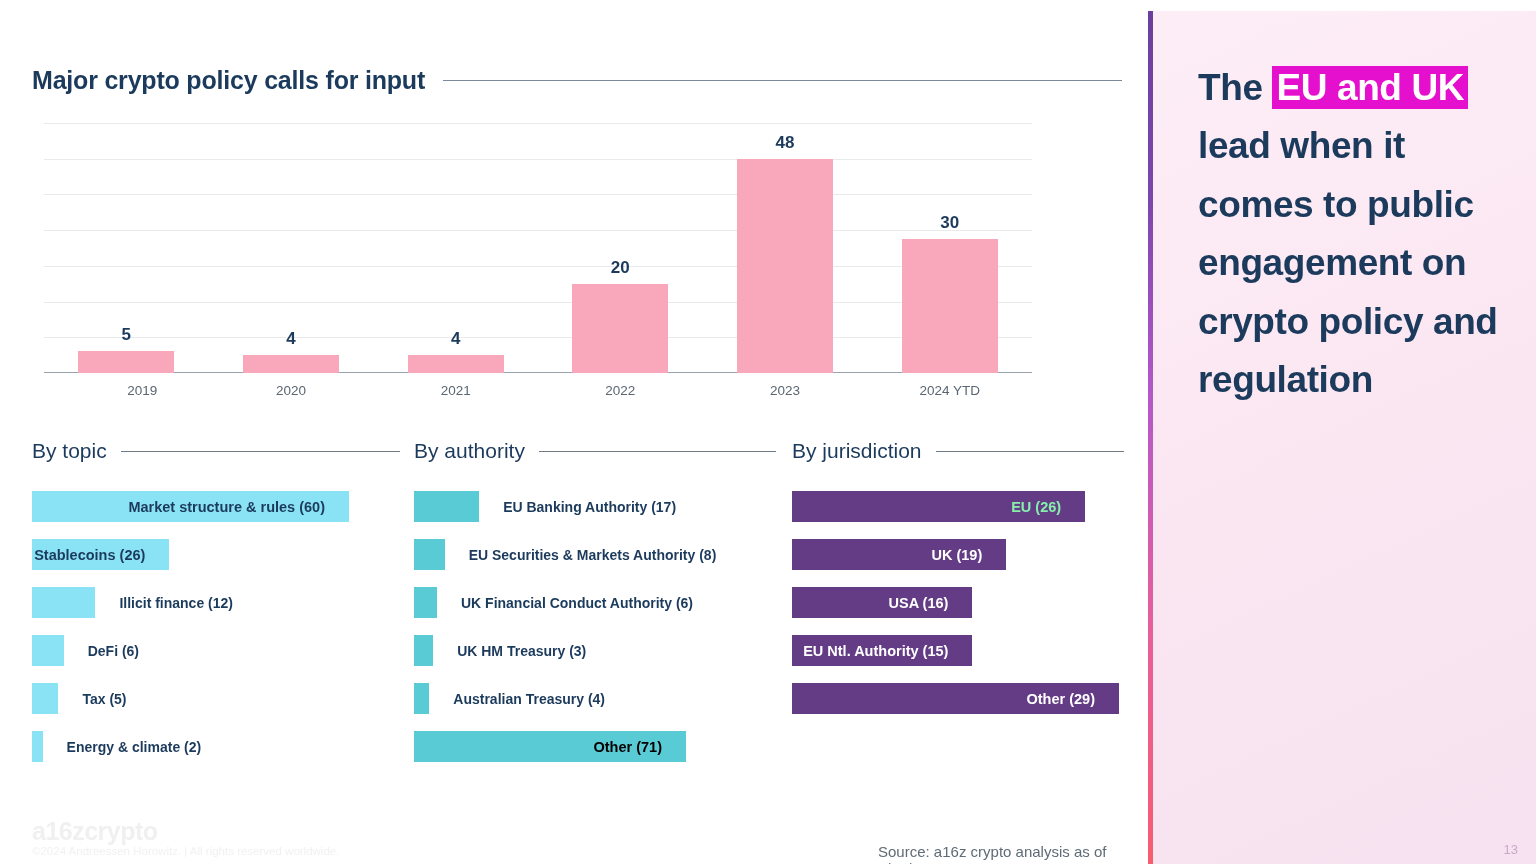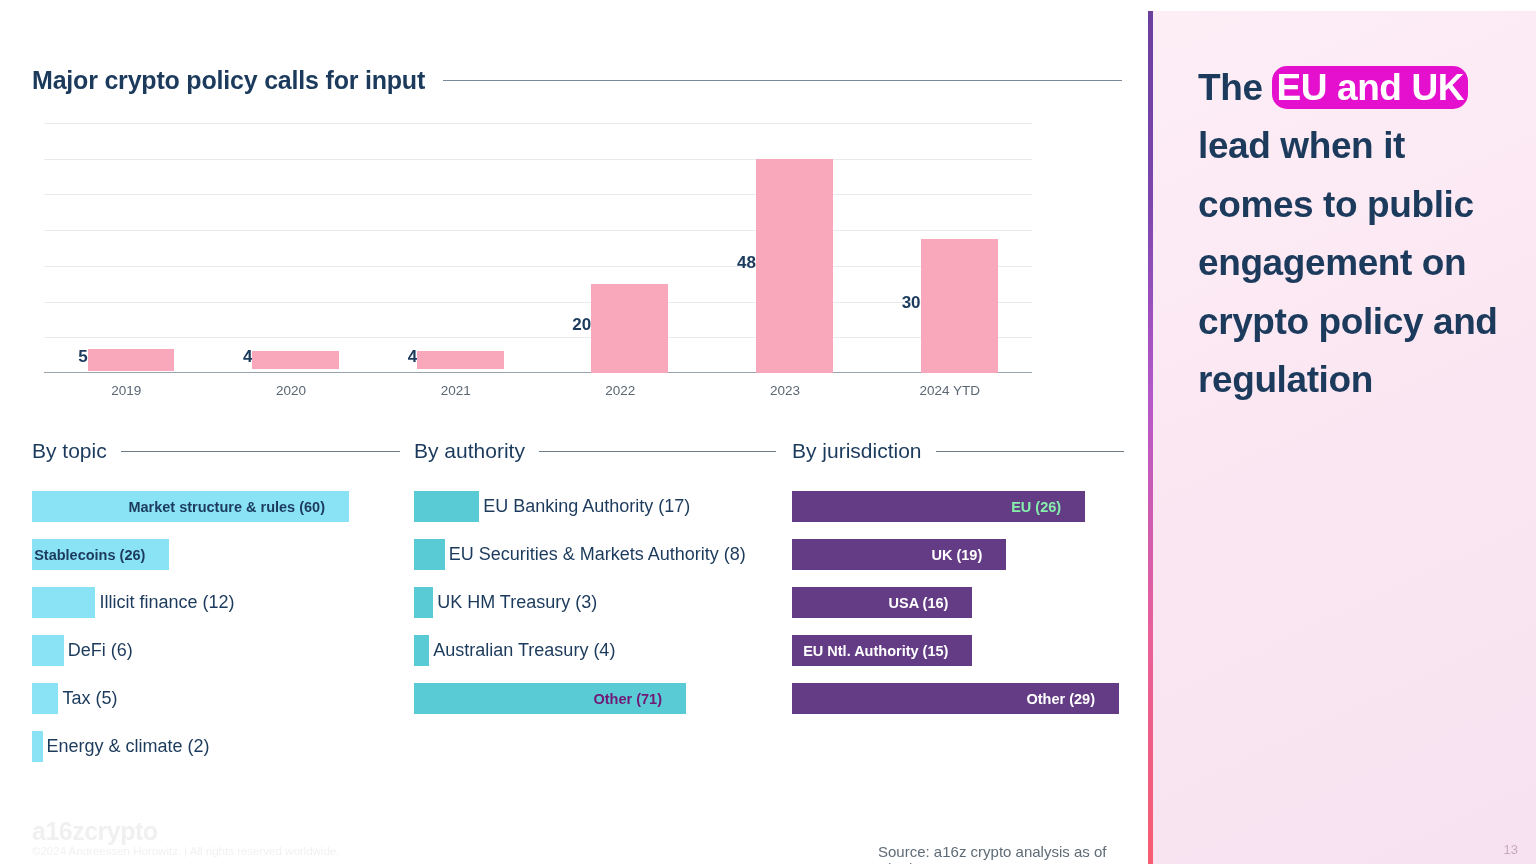--- a/index.html
+++ b/index.html
@@ -61,21 +61,21 @@
   .axis-line {
     position: absolute;
     left: 0; right: 0; bottom: 0;
     height: 1.5px;
     background: #9aa3ab;
   }
   .col-group {
     position: absolute;
     bottom: 0;
     display: flex;
-    flex-direction: row;
+    flex-direction: column;
     align-items: center;
     justify-content: flex-end;
   }
   .col-value {
     font-size: 17px;
     font-weight: bold;
     color: #1b3a5c;
     margin-bottom: 6px;
   }
   .col-bar {
@@ -128,25 +128,25 @@
     align-items: center;
     justify-content: flex-end;
   }
   .hbar-inner-label {
     font-size: 14.5px;
     font-weight: bold;
     padding-right: 24px;
     white-space: nowrap;
   }
   .hbar-outer-label {
-    font-size: 18px;
-    font-weight: normal;
+    font-size: 14px;
+    font-weight: bold;
     color: #1b3a5c;
     white-space: nowrap;
-    padding-left: 4px;
+    padding-left: 24px;
   }
 
   
   .logo {
     position: absolute;
     left: 32px; top: 806px;
     font-size: 25px;
     font-weight: 600;
     color: #f0f0f0;
     letter-spacing: -0.5px;
@@ -185,21 +185,20 @@
     font-weight: bold;
     line-height: 1.58;
     color: #1b3a5c;
     letter-spacing: -0.4px;
   }
   .hl {
     background: #E510CD;
     color: #ffffff;
     padding: 1px 4px;
     box-decoration-break: clone;
-    border-radius: 15px;
     -webkit-box-decoration-break: clone;
   }
   .page-num {
     position: absolute;
     right: 18px; bottom: 18px;
     font-size: 13px;
     color: #c9aac4;
   }
 </style>
 </head>
@@ -242,21 +241,21 @@
         <div class="col-group" style="left: 693px; width: 96px;">
           <div class="col-value">48</div>
           <div class="col-bar" style="height: 214.286px; background: rgb(249, 168, 188);"></div>
         </div>
         <div class="col-group" style="left: 857.667px; width: 96px;">
           <div class="col-value">30</div>
           <div class="col-bar" style="height: 133.929px; background: rgb(249, 168, 188);"></div>
         </div>
       </div>
     <div class="col-labels" id="col-labels">
-        <div class="col-label" style="left: 0px; width: 164.667px;">2019</div>
+        <div class="col-label" style="left: 16px; width: 164.667px;">2019</div>
         <div class="col-label" style="left: 164.667px; width: 164.667px;">2020</div>
         <div class="col-label" style="left: 329.333px; width: 164.667px;">2021</div>
         <div class="col-label" style="left: 494px; width: 164.667px;">2022</div>
         <div class="col-label" style="left: 658.667px; width: 164.667px;">2023</div>
         <div class="col-label" style="left: 823.333px; width: 164.667px;">2024 YTD</div>
       </div>
 
     <div class="section" id="sec-topic" style="left:32px; width:368px;">
       <div class="sec-head">
         <div class="sec-title">By topic</div>
@@ -300,30 +299,34 @@
       <div class="hbars" id="bars-authority">
           <div class="hbar-row">
             <div class="hbar" style="width: 65.1268px; background: rgb(88, 203, 213);"></div>
             <span class="hbar-outer-label">EU Banking Authority (17)</span>
           </div>
           <div class="hbar-row">
             <div class="hbar" style="width: 30.6479px; background: rgb(88, 203, 213);"></div>
             <span class="hbar-outer-label">EU Securities &amp; Markets Authority (8)</span>
           </div>
           <div class="hbar-row">
+            <div class="hbar" style="width: 22.9859px; background: rgb(88, 203, 213);"></div>
+            <span class="hbar-outer-label">UK Financial Conduct Authority (6)</span>
+          </div>
+          <div class="hbar-row">
             <div class="hbar" style="width: 19.1549px; background: rgb(88, 203, 213);"></div>
             <span class="hbar-outer-label">UK HM Treasury (3)</span>
           </div>
           <div class="hbar-row">
             <div class="hbar" style="width: 15.3239px; background: rgb(88, 203, 213);"></div>
             <span class="hbar-outer-label">Australian Treasury (4)</span>
           </div>
           <div class="hbar-row">
             <div class="hbar" style="width: 272px; background: rgb(88, 203, 213);">
-              <span class="hbar-inner-label" style="color: #701a75;">Other (71)</span>
+              <span class="hbar-inner-label" style="color: #000000;">Other (71)</span>
             </div>
           </div>
         </div>
     </div>
 
     <div class="section" id="sec-jurisdiction" style="left:792px; width:332px;">
       <div class="sec-head">
         <div class="sec-title">By jurisdiction</div>
         <div class="sec-rule"></div>
       </div>

